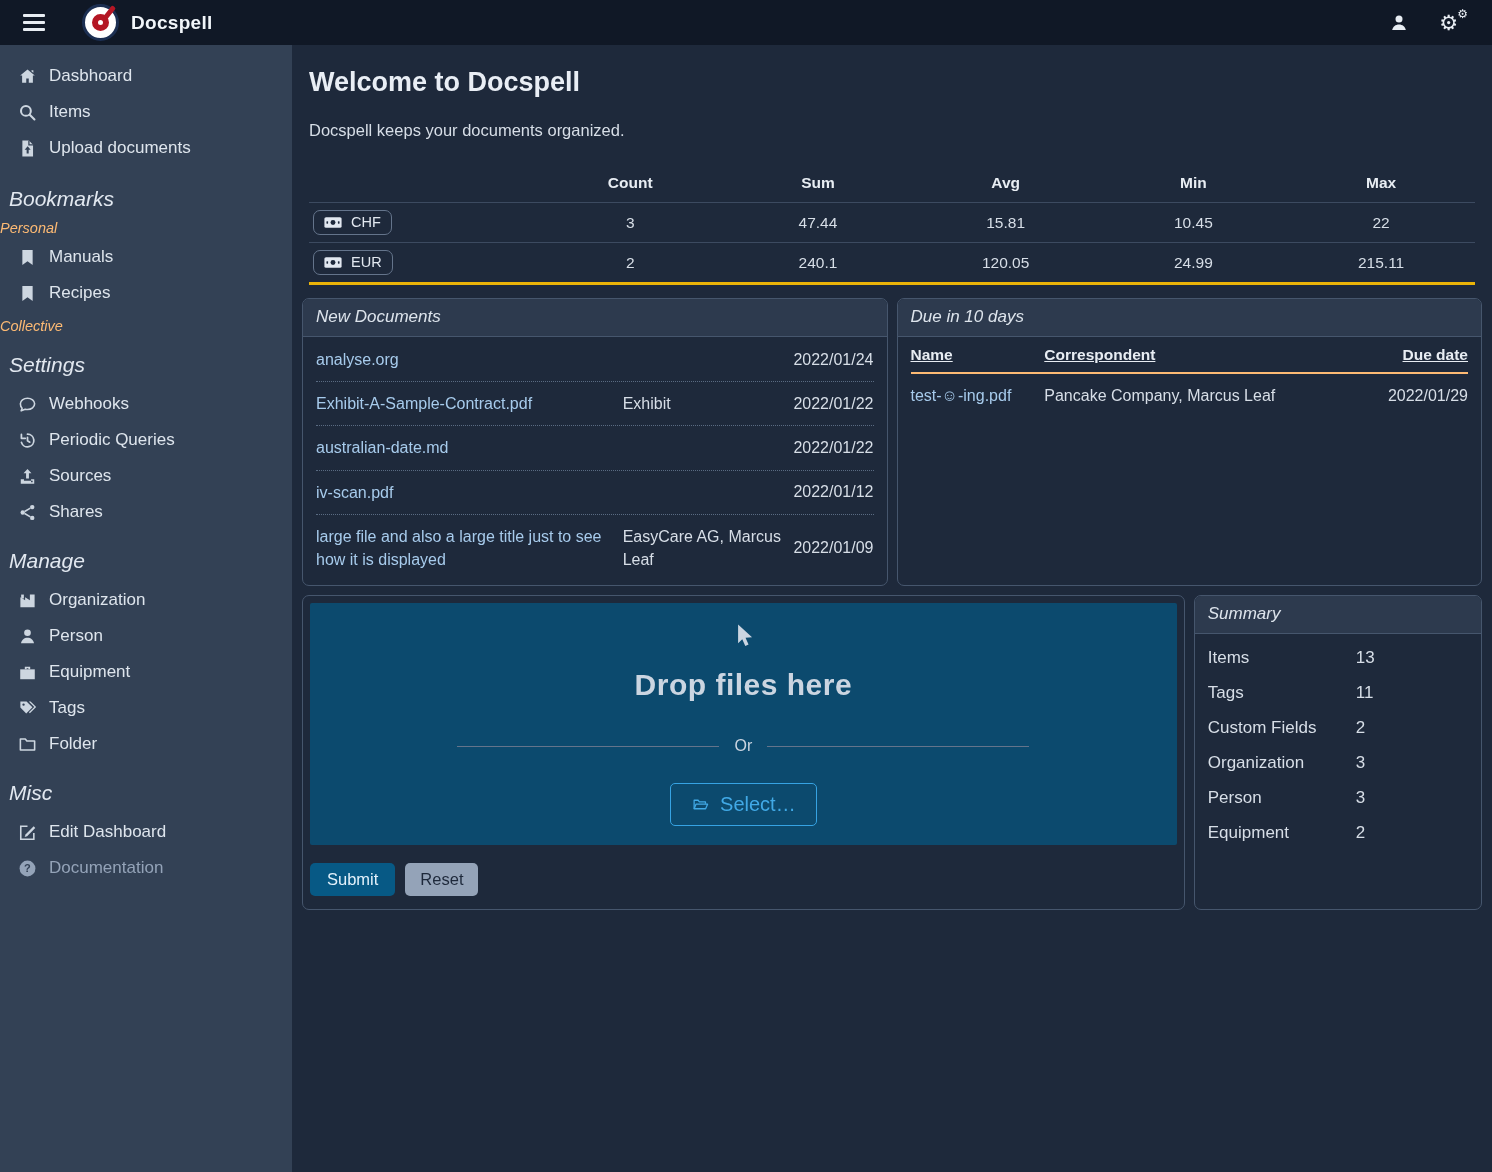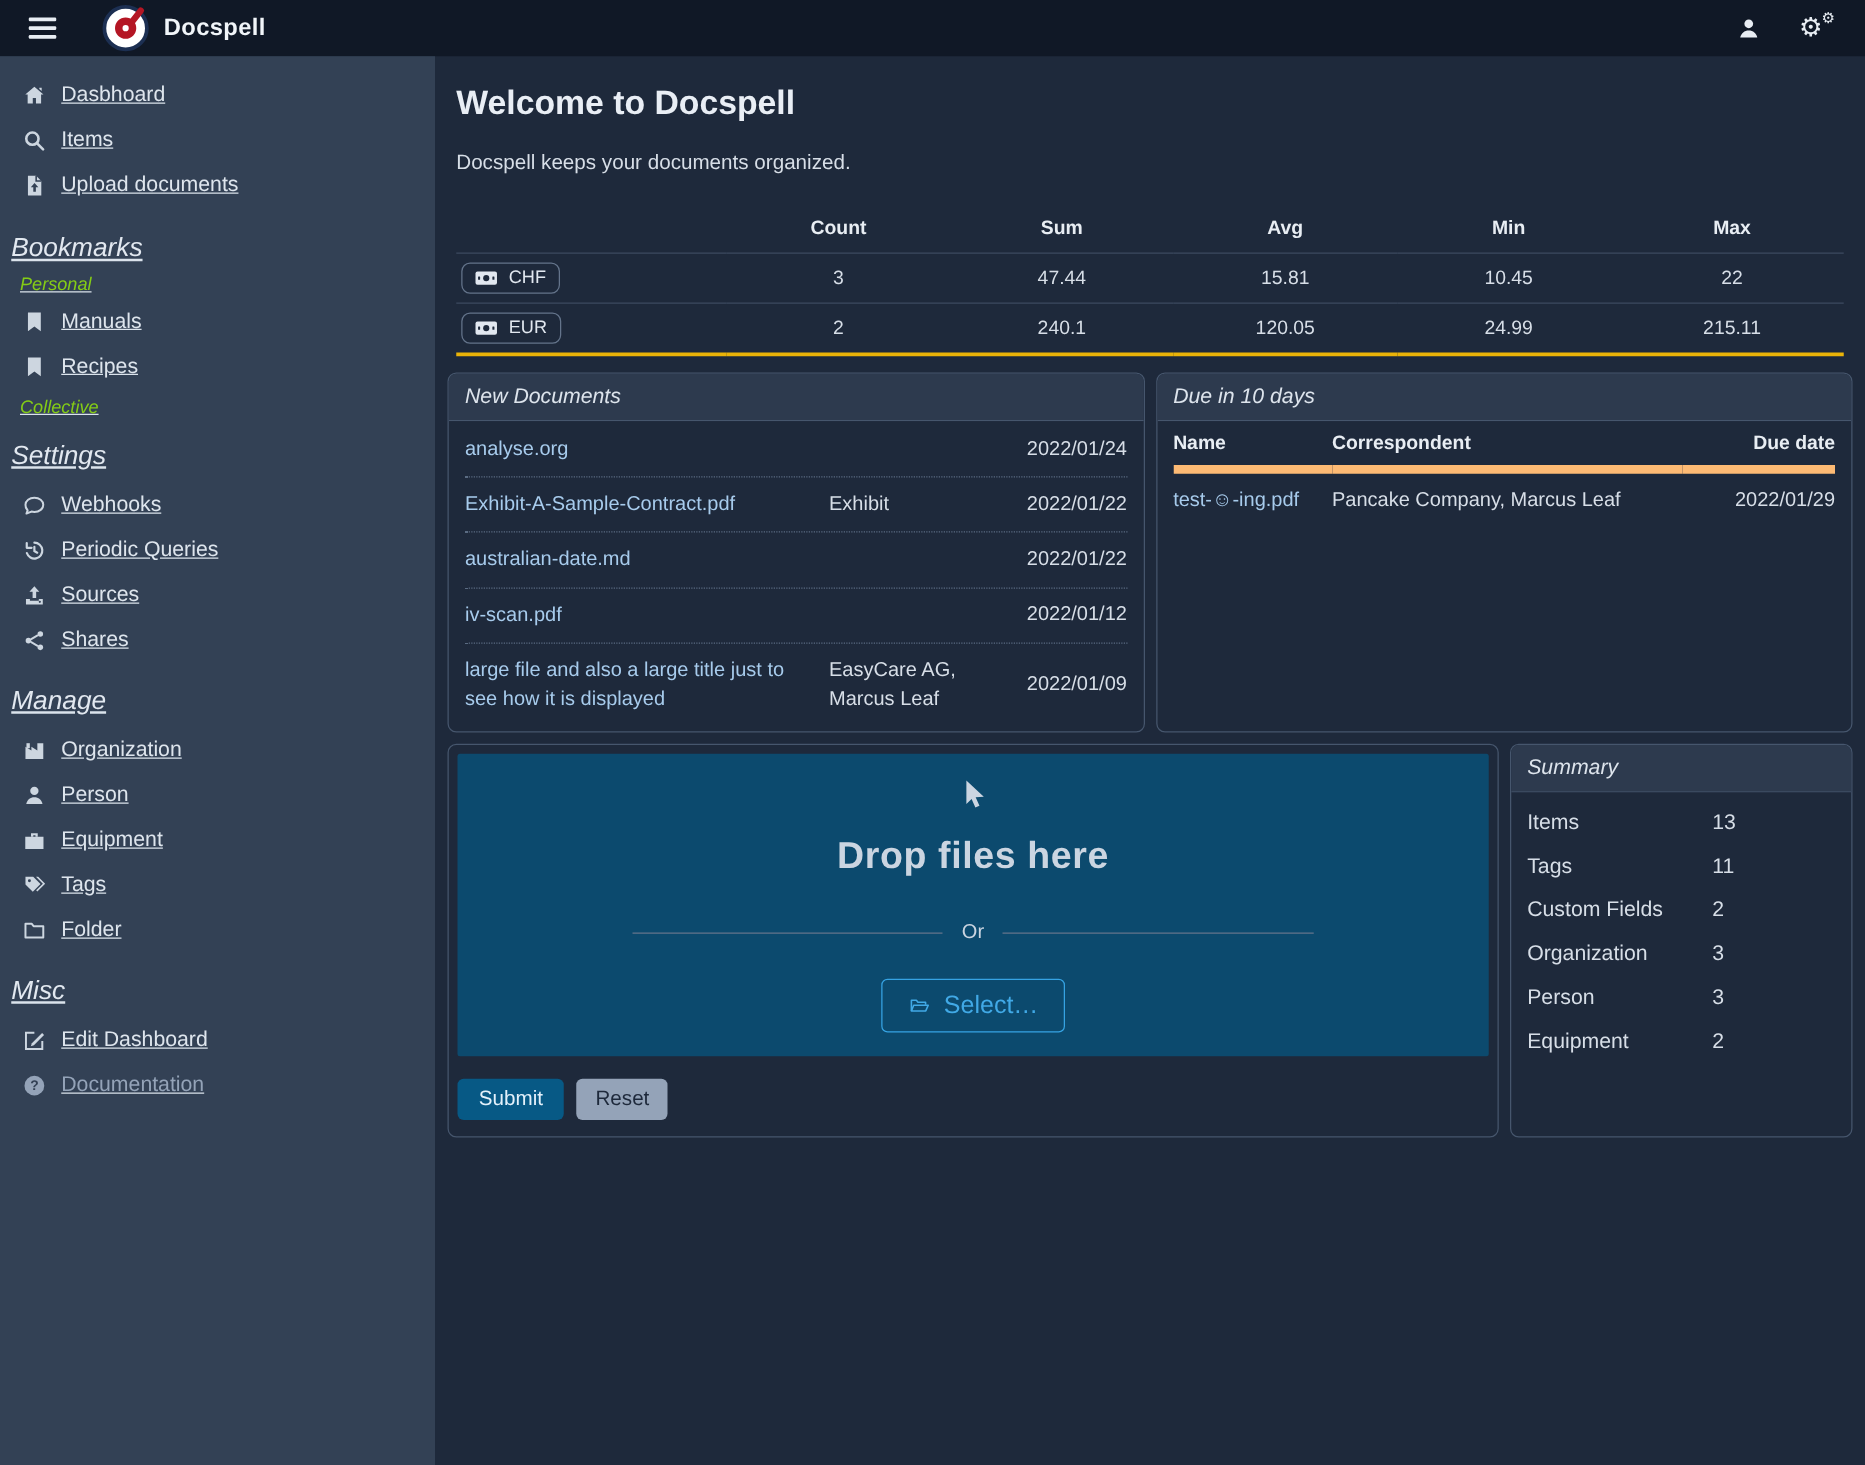--- a/index.html
+++ b/index.html
@@ -21,27 +21,27 @@
                 top:-2px; right:4px; border-radius:2px; }
   .brand { font-weight:bold; font-size:19px; color:#f1f5f9; margin-left:12px; letter-spacing:.3px; }
   .nav-right { margin-left:auto; display:flex; align-items:center; gap:30px; padding-right:10px; }
   .nav-ic { color:#e8edf3; display:flex; cursor:pointer; }
   .nav-ic svg { width:20px; height:20px; }
   .gears { position:relative; font-size:21px; color:#e8edf3; line-height:1; cursor:pointer; padding-right:8px; }
   .gears .g2 { position:absolute; font-size:12px; top:-4px; right:-2px; }
 
   
   .shell { display:flex; height:1127px; }
-  .sidebar { width:348px; flex-shrink:0; background:#334155; padding-top:13px;text-decoration:underline; }
+  .sidebar { width:292px; flex-shrink:0; background:#334155; padding-top:13px; }
   .side-item { height:36px; display:flex; align-items:center; gap:12px; padding-left:18px;
                font-size:17px; color:#dee5ed; cursor:pointer; }
   .side-item .icon { width:19px; height:19px; color:#cdd6e0; flex-shrink:0; display:flex; }
   .side-item .icon svg { width:100%; height:100%; }
   .side-header { font-style:italic; font-size:21px; color:#e2e8f0; margin:21px 0 9px; padding-left:9px; }
-  .side-sub { font-style:italic; font-size:14.5px; color:#84cc16; margin:7px 0 3px; padding-left:16px; }
+  .side-sub { font-style:italic; font-size:14.5px; color:#fdba74; margin:7px 0 3px; }
   .gap-lg { margin-top:19px; }
   .dim, .dim .icon { color:#94a3b8; }
 
   
   .main { flex:1; padding-top:13px; overflow:hidden; }
   .welcome { padding:0 17px; }
   .welcome-title { font-size:27px; font-weight:bold; color:#e9eef5; margin:9px 0 0; }
   .welcome-sub { font-size:16.5px; color:#d7dee7; margin-top:23px; }
 
   table.stats { border-collapse:collapse; width:calc(100% - 34px); margin:25px 17px 13px; font-size:15.5px; }
@@ -64,21 +64,21 @@
 
   .nd-body { padding:1px 13px 4px; }
   .nd-row { display:flex; align-items:center; padding:10px 0; border-bottom:1px dotted #5a6b82; font-size:16px; }
   .nd-row.last { border-bottom:none; }
   .nd-name { flex:0 0 55%; padding-right:10px; color:#a7cbec; cursor:pointer; line-height:1.45; }
   .nd-meta { flex:1; color:#d7dee7; line-height:1.45; padding-right:6px; }
   .nd-date { color:#d7dee7; white-space:nowrap; }
 
   .due-body { padding:0 13px; }
   table.due { width:100%; border-collapse:collapse; font-size:16px; }
-  .due th { text-align:left; font-size:15.5px; color:#e8edf3; padding:9px 0 8px; border-bottom:7px solid #fdba74; }
+  .due th { text-align:left; font-size:15.5px; color:#e8edf3; padding:9px 0 8px; border-bottom:2px solid #fdba74;text-decoration:underline; }
   .due th.r, .due td.r { text-align:right; }
   .due td { padding:13px 0; color:#d7dee7; }
   .due col.n { width:24%; } .due col.c { width:53%; } .due col.d { width:23%; }
   .due-link { color:#a7cbec; cursor:pointer; }
 
   .drop-wrap { padding:7px; flex:1; display:flex; flex-direction:column; }
   .drop-zone { background:#0c4a6e; flex:1; min-height:242px; border-radius:2px;
                display:flex; flex-direction:column; align-items:center; justify-content:center; }
   .drop-title { display:flex; align-items:center; gap:19px; font-size:30px; font-weight:bold;
                 color:#cbd5e1; letter-spacing:.5px;flex-direction:column; }

